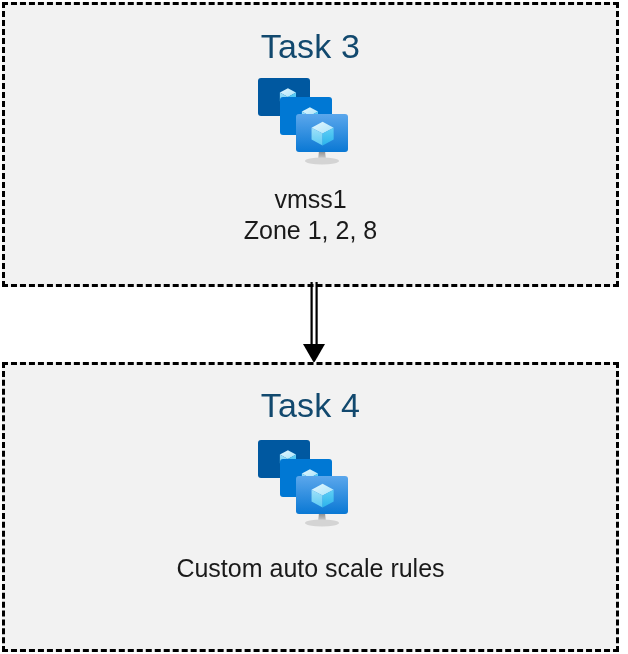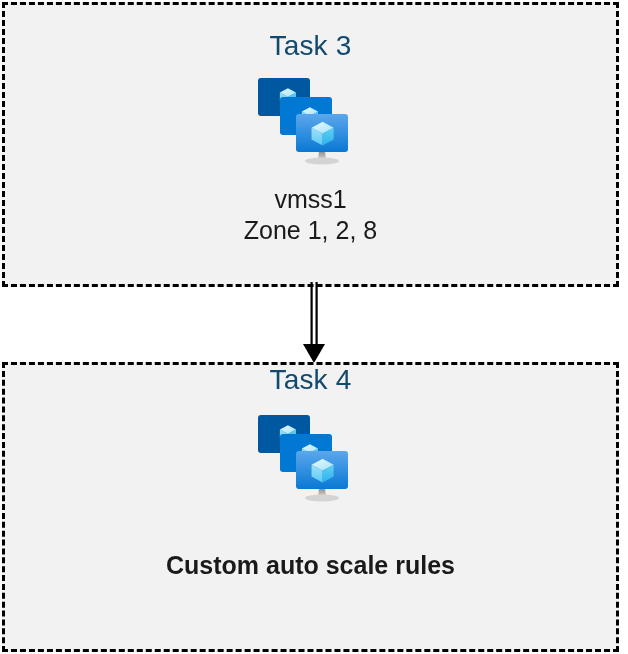--- a/index.html
+++ b/index.html
@@ -44,46 +44,46 @@
 
   #task-box-4 {
     left: 2px;
     top: 362px;
     width: 617px;
     height: 290px;
   }
 
   .task-title {
     color: #12496E;
-    font-size: 28px;
+    font-size: 34px;
     line-height: 30px;
     letter-spacing: 0.2px;
     text-align: right;
     white-space: nowrap;
   }
 
   #task-box-3 .task-title { margin-top: 26px; }
-  #task-box-4 .task-title { }
+  #task-box-4 .task-title { margin-top: 25px; }
 
   .caption {
     color: #1A1A1A;
     font-size: 25px;
     line-height: 31px;
     text-align: right;
     white-space: nowrap;
   }
 
   .caption-block {
     display: flex;
     flex-direction: column;
     align-items: center;
   }
 
   #task-box-3 .caption-block { margin-top: 16px; }
-  #task-box-4 .caption-block { margin-top: 45px; font-weight: bold; }
+  #task-box-4 .caption-block { margin-top: 23px; }
 
   
   .vmss-icon {
     display: block;
   }
   #task-box-3 .vmss-icon { margin-top: 15px; }
   #task-box-4 .vmss-icon { margin-top: 18px; }
 
   
   #connector-arrow {

